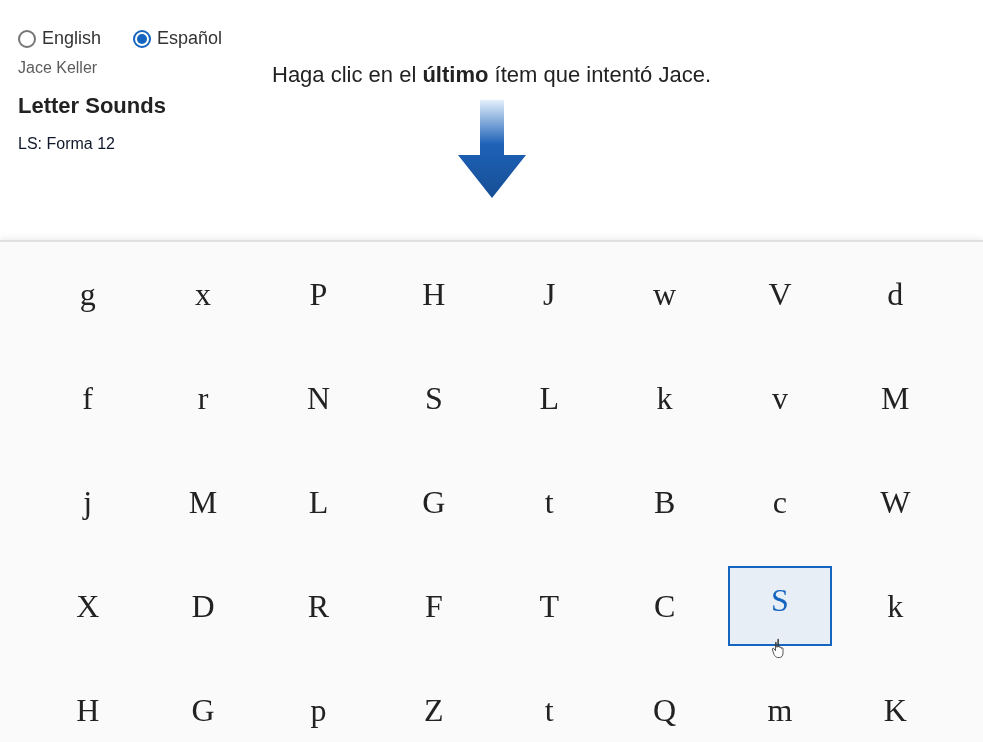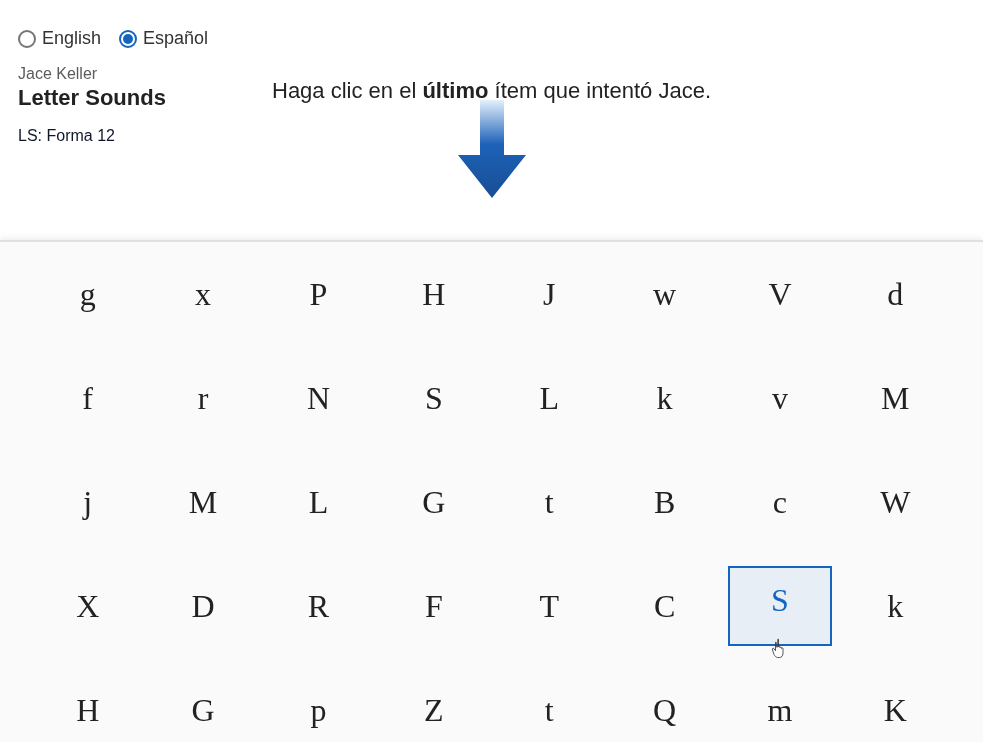--- a/index.html
+++ b/index.html
@@ -10,23 +10,23 @@
       height: 742px;
       overflow: hidden;
       position: relative;
     }
     .header {
       padding: 28px 18px 12px 18px;
       position: relative;
     }
     .lang-row {
       display: flex;
-      gap: 18px;
+      gap: 32px;
       align-items: flex-start;
-      margin-bottom: 16px;
+      margin-bottom: 10px;
     }
     .radio-group {
       display: flex;
       align-items: center;
       gap: 6px;
       cursor: pointer;
     }
     .radio-circle {
       width: 18px;
       height: 18px;
@@ -47,35 +47,35 @@
       top: 2px;
       left: 2px;
     }
     .radio-label {
       font-size: 18px;
       color: #333;
     }
     .student-name {
       font-size: 16px;
       color: #5c5c5c;
-      margin-bottom: 2px;
+      margin-bottom: 16px;
     }
     .assessment-title {
       font-size: 22px;
       font-weight: bold;
       color: #222;
       margin-bottom: 16px;
     }
     .form-label {
       font-size: 16px;
       color: #0f172a;
     }
     .instruction {
       position: absolute;
-      top: 78px;
+      top: 62px;
       left: 0;
       width: 100%;
       text-align: center;
       font-size: 22px;
       color: #222;
     }
     .arrow-container {
       position: absolute;
       top: 100px;
       left: 50%;

